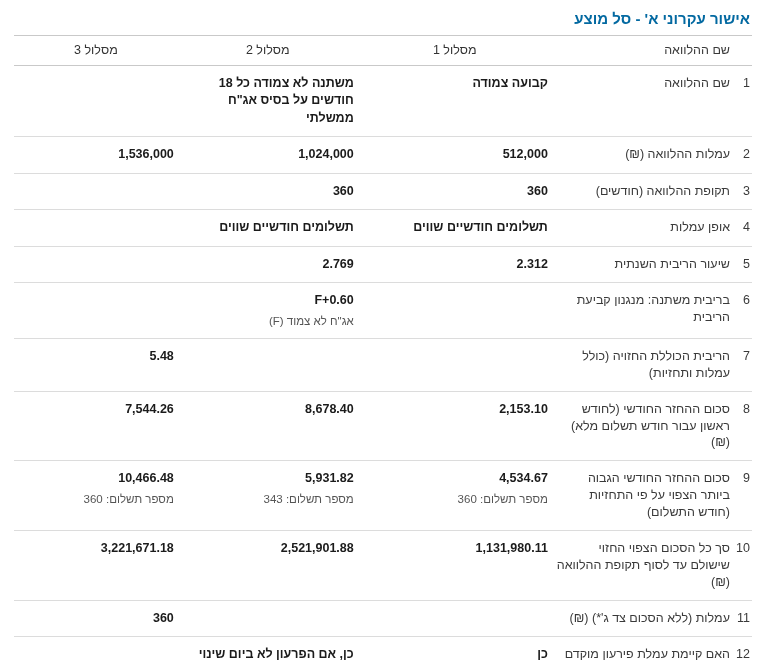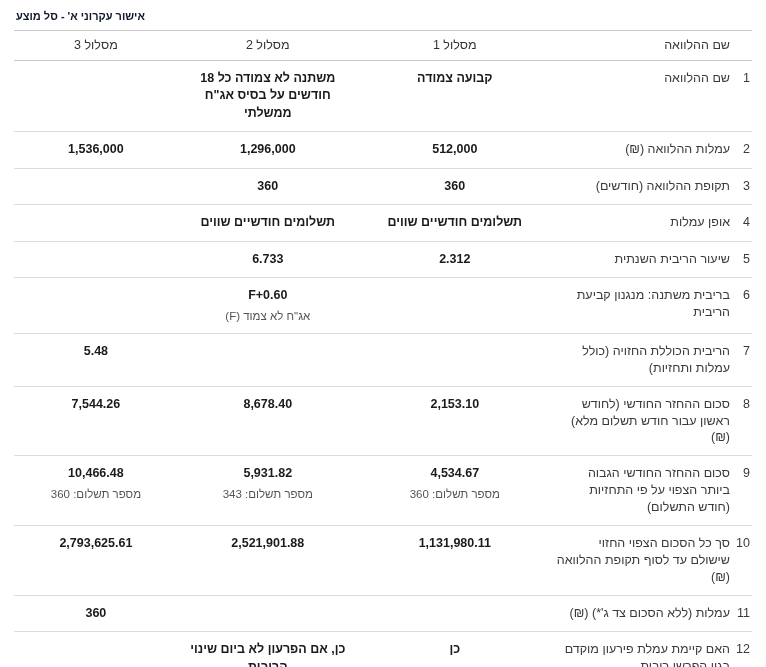--- a/index.html
+++ b/index.html
@@ -13,24 +13,24 @@
     font-family: "Liberation Sans", sans-serif;
     color: #222222;
     direction: rtl;
   }
   .page {
     width: 766px;
     box-sizing: border-box;
     padding: 8px 14px 6px 14px;
   }
   .title {
-    font-size: 11px;
+    font-size: 15px;
     font-weight: bold;
-    color: #0f172a;
-    text-align: left;
+    color: #0369a1;
+    text-align: right;
     padding: 2px 2px 8px 2px;
     letter-spacing: 0;
   }
   table.grid {
     width: 100%;
     border-collapse: collapse;
     table-layout: fixed;
   }
   table.grid col.c-label { width: 198px; }
   table.grid col.c-v1    { width: 192px; }
@@ -68,21 +68,21 @@
     padding-right: 22px !important;
   }
   td.lbl .num {
     position: absolute;
     right: 2px;
     top: 9px;
     font-size: 12.5px;
     color: #3a3a3a;
   }
   td.val {
-    text-align: center;
+    text-align: right;
     font-weight: bold;
     color: #1b1b1b;
     font-size: 12.5px;
     line-height: 1.4;
   }
   td.val .sub {
     display: block;
     font-weight: normal;
     color: #555555;
     font-size: 11.5px;
@@ -114,42 +114,42 @@
       <tr class="row">
         <td class="lbl"><span class="num">1</span><span>שם ההלוואה</span></td>
         <td class="val">קבועה צמודה</td>
         <td class="val">משתנה לא צמודה כל 18 חודשים על בסיס אג"ח ממשלתי</td>
         <td class="val"></td>
       </tr>
 
       <tr class="row">
         <td class="lbl"><span class="num">2</span><span>עמלות ההלוואה (₪)</span></td>
         <td class="val">512,000</td>
-        <td class="val">1,296,000</td>
+        <td class="val">1,024,000</td>
         <td class="val">1,536,000</td>
       </tr>
 
       <tr class="row">
         <td class="lbl"><span class="num">3</span><span>תקופת ההלוואה (חודשים)</span></td>
         <td class="val">360</td>
         <td class="val">360</td>
         <td class="val"></td>
       </tr>
 
       <tr class="row">
         <td class="lbl"><span class="num">4</span><span>אופן עמלות</span></td>
         <td class="val">תשלומים חודשיים שווים</td>
         <td class="val">תשלומים חודשיים שווים</td>
         <td class="val"></td>
       </tr>
 
       <tr class="row">
         <td class="lbl"><span class="num">5</span><span>שיעור הריבית השנתית</span></td>
         <td class="val">2.312</td>
-        <td class="val">6.733</td>
+        <td class="val">2.769</td>
         <td class="val"></td>
       </tr>
 
       <tr class="row">
         <td class="lbl"><span class="num">6</span><span>בריבית משתנה: מנגנון קביעת הריבית</span></td>
         <td class="val"></td>
         <td class="val"><span>F+0.60</span><span class="sub">אג"ח לא צמוד (F)</span></td>
         <td class="val"></td>
       </tr>
 
@@ -171,21 +171,21 @@
         <td class="lbl"><span class="num">9</span><span>סכום ההחזר החודשי הגבוה ביותר הצפוי על פי התחזיות (חודש התשלום)</span></td>
         <td class="val"><span>4,534.67</span><span class="sub">מספר תשלום: 360</span></td>
         <td class="val"><span>5,931.82</span><span class="sub">מספר תשלום: 343</span></td>
         <td class="val"><span>10,466.48</span><span class="sub">מספר תשלום: 360</span></td>
       </tr>
 
       <tr class="row">
         <td class="lbl"><span class="num">10</span><span>סך כל הסכום הצפוי החזוי שישולם עד לסוף תקופת ההלוואה (₪)</span></td>
         <td class="val">1,131,980.11</td>
         <td class="val">2,521,901.88</td>
-        <td class="val">2,793,625.61</td>
+        <td class="val">3,221,671.18</td>
       </tr>
 
       <tr class="row">
         <td class="lbl"><span class="num">11</span><span>עמלות (ללא הסכום צד ג'*) (₪)</span></td>
         <td class="val"></td>
         <td class="val"></td>
         <td class="val">360</td>
       </tr>
 
       <tr class="row last">

